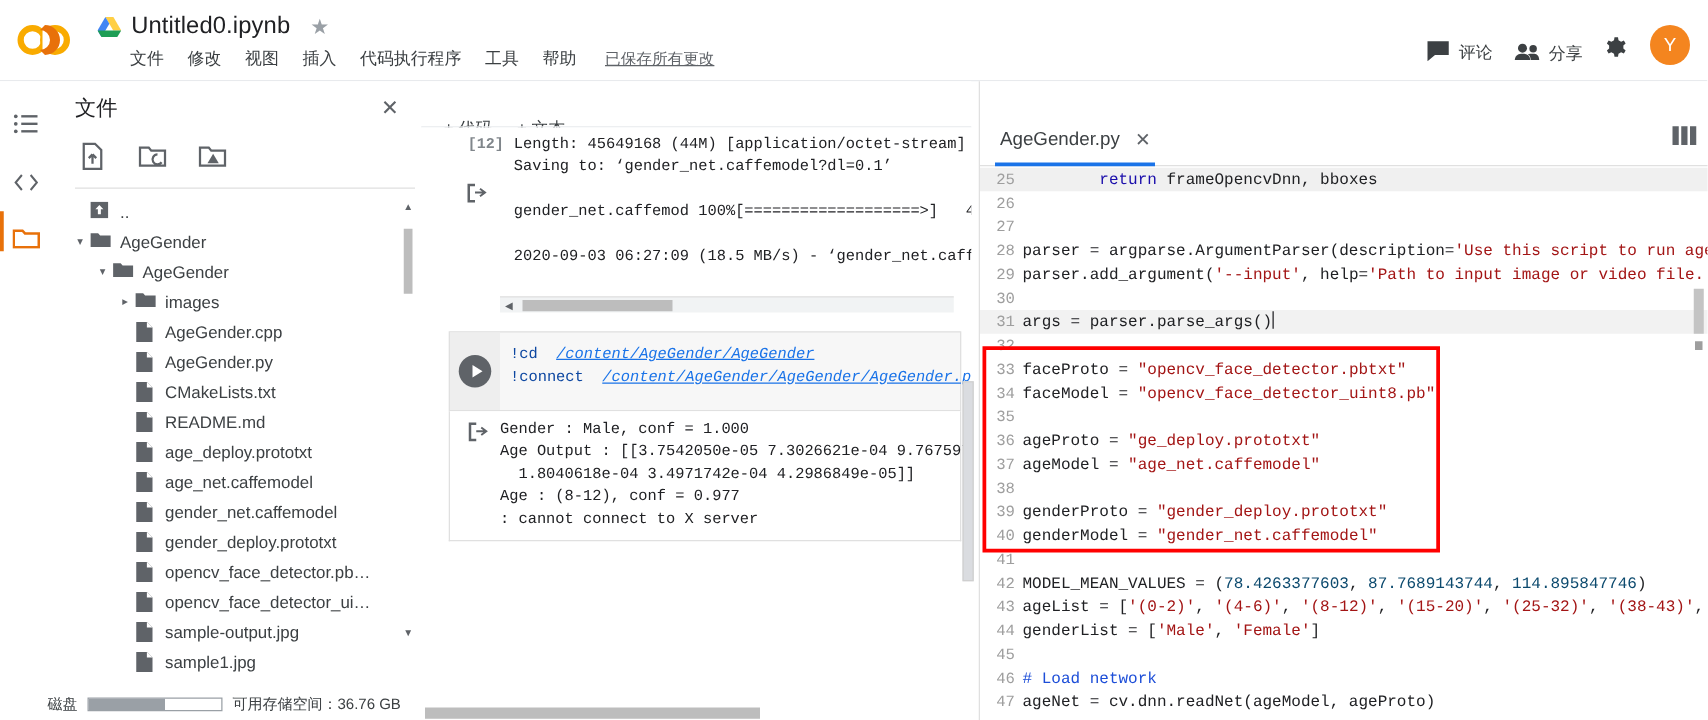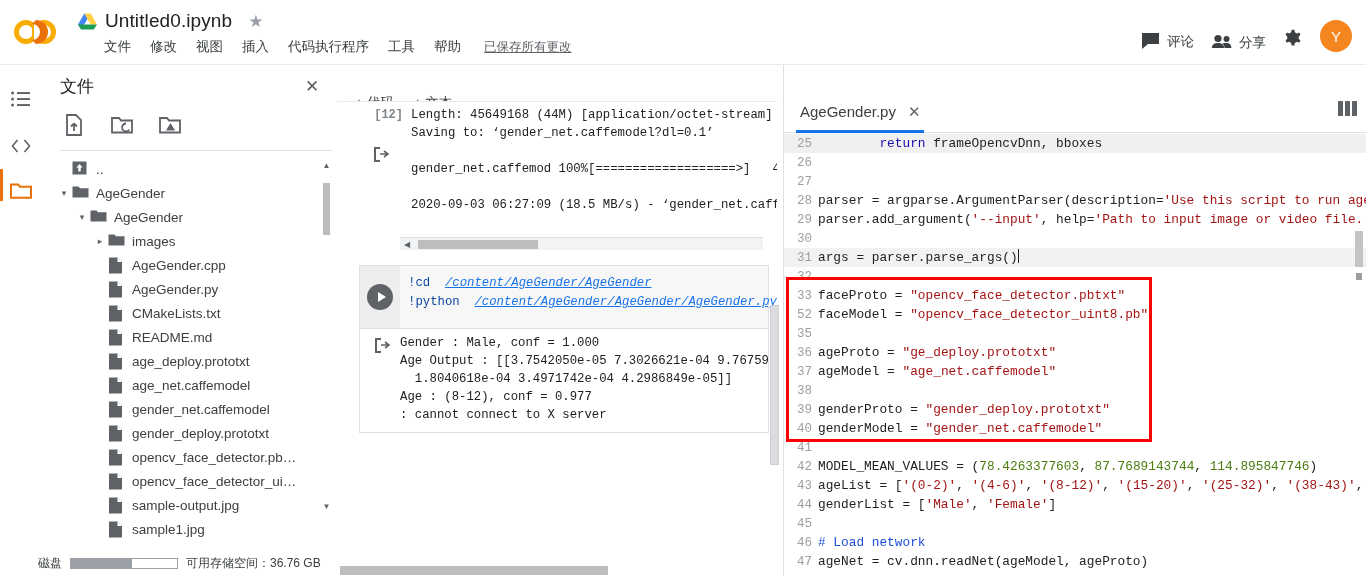--- a/index.html
+++ b/index.html
@@ -223,21 +223,21 @@
     position: relative; height: 19px; line-height: 19px; white-space: pre;
     font-family: "Liberation Mono", monospace; font-size: 12.8px; color: #202124;
   }
   .lnum {
     display:inline-block; width: 28px; text-align: right; color:#9e9e9e;
     font-family: "Liberation Mono", monospace; font-size: 12.5px;
     margin-right: 6px;
   }
   .kw { color: #1a0dab; }
   .str { color: #a31515; }
-  .num { color: #4d7c0f; }
+  .num { color: #0c4a6e; }
   .cmt { color: #1d4ed8; }
   .hl-line { background: #f0f0f0; }
   .cur-line { background: #f2f2f2; }
   .caret { display:inline-block; width:1px; height:14px; background:#202124; vertical-align:-2px;}
 
   .redbox {
     position: absolute; left: 786px; top: 277px; width: 366px; height: 165px;
     border: 3px solid #ff0000; pointer-events: none;
   }
 
@@ -586,21 +586,21 @@
       <span class="hscroll-thumb"></span>
     </div>
 
     <div class="code-cell">
       <div class="run-gutter">
         <span class="run-circle">
             <span class="run-tri"></span>
           </span>
       </div>
       <div class="code-lines"><span>!cd</span>  <span class="cmd-path">/content/AgeGender/AgeGender</span>
-<span>!python</span>  <span class="cmd-path">/content/AgeGender/AgeGender/AgeGender.py</span></div>
+<span>!connect</span>  <span class="cmd-path">/content/AgeGender/AgeGender/AgeGender.py</span></div>
     </div>
 
     <div class="out-cell-2">
       <div class="out-icon" style="position:absolute;left:14px;top:8px">
         <svg width="17" height="17" viewBox="0 0 17 17">
           <path d="M1 1 h6 v2 h-4 v11 h4 v2 h-6 z" fill="#5f6368"></path>
           <path d="M7 8 h7 M11 5 l4 3 l-4 3" stroke="#5f6368" stroke-width="1.6" fill="none"></path>
         </svg>
       </div>
       <div class="mono-out" id="out2" style="position:absolute;left:40px;top:5px;width:365px"><div class="mono-out">Gender : Male, conf = 1.000</div><div class="mono-out">Age Output : [[3.7542050e-05 7.3026621e-04 9.7675973</div><div class="mono-out">  1.8040618e-04 3.4971742e-04 4.2986849e-05]]</div><div class="mono-out">Age : (8-12), conf = 0.977</div><div class="mono-out">: cannot connect to X server</div></div>
@@ -630,21 +630,21 @@
     <div class="ed-code" id="editor-code">
         <div class="ln hl-line"><span class="lnum">25</span>        <span class="kw">return</span> frameOpencvDnn, bboxes</div>
         <div class="ln"><span class="lnum">26</span></div>
         <div class="ln"><span class="lnum">27</span></div>
         <div class="ln"><span class="lnum">28</span>parser = argparse.ArgumentParser(description=<span class="str">'Use this script to run age</span></div>
         <div class="ln"><span class="lnum">29</span>parser.add_argument(<span class="str">'--input'</span>, help=<span class="str">'Path to input image or video file.</span></div>
         <div class="ln"><span class="lnum">30</span></div>
         <div class="ln cur-line"><span class="lnum">31</span>args = parser.parse_args()<span class="caret"></span></div>
         <div class="ln"><span class="lnum">32</span></div>
         <div class="ln"><span class="lnum">33</span>faceProto = <span class="str">"opencv_face_detector.pbtxt"</span></div>
-        <div class="ln"><span class="lnum">52</span>faceModel = <span class="str">"opencv_face_detector_uint8.pb"</span></div>
+        <div class="ln"><span class="lnum">34</span>faceModel = <span class="str">"opencv_face_detector_uint8.pb"</span></div>
         <div class="ln"><span class="lnum">35</span></div>
         <div class="ln"><span class="lnum">36</span>ageProto = <span class="str">"ge_deploy.prototxt"</span></div>
         <div class="ln"><span class="lnum">37</span>ageModel = <span class="str">"age_net.caffemodel"</span></div>
         <div class="ln"><span class="lnum">38</span></div>
         <div class="ln"><span class="lnum">39</span>genderProto = <span class="str">"gender_deploy.prototxt"</span></div>
         <div class="ln"><span class="lnum">40</span>genderModel = <span class="str">"gender_net.caffemodel"</span></div>
         <div class="ln"><span class="lnum">41</span></div>
         <div class="ln"><span class="lnum">42</span>MODEL_MEAN_VALUES = (<span class="num">78.4263377603</span>, <span class="num">87.7689143744</span>, <span class="num">114.895847746</span>)</div>
         <div class="ln"><span class="lnum">43</span>ageList = [<span class="str">'(0-2)'</span>, <span class="str">'(4-6)'</span>, <span class="str">'(8-12)'</span>, <span class="str">'(15-20)'</span>, <span class="str">'(25-32)'</span>, <span class="str">'(38-43)'</span>,</div>
         <div class="ln"><span class="lnum">44</span>genderList = [<span class="str">'Male'</span>, <span class="str">'Female'</span>]</div>

